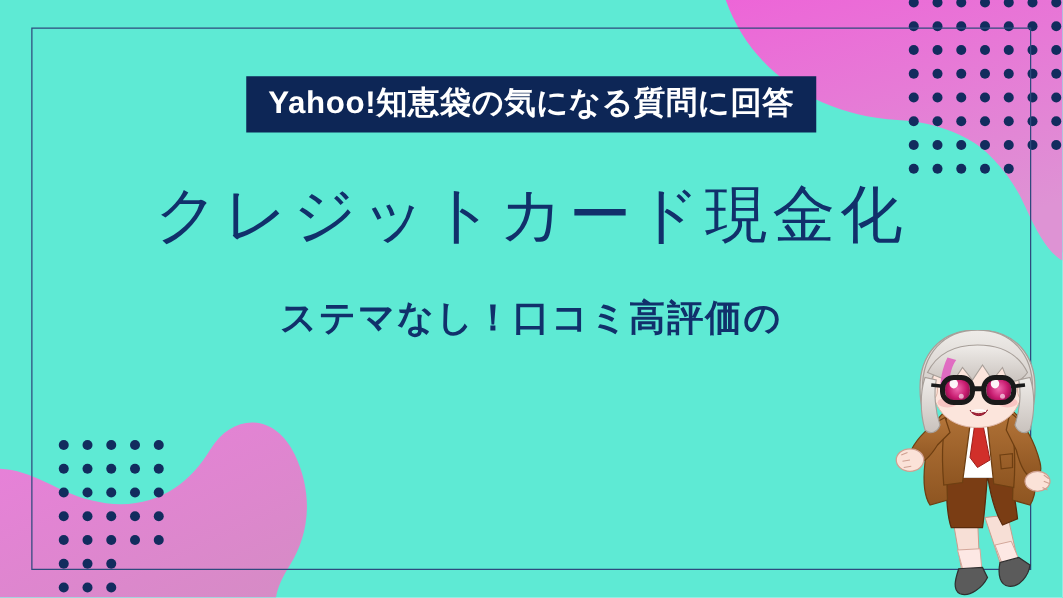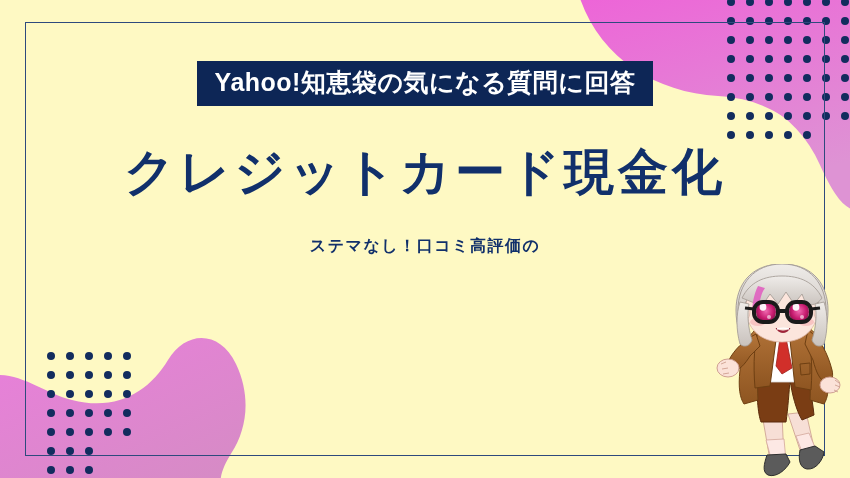--- a/index.html
+++ b/index.html
@@ -6,21 +6,21 @@
   html,body { width:850px; height:478px; }
   body {
     font-family:"Liberation Sans", sans-serif;
     background:#eaeefb;
     overflow:hidden;
     position:relative;
   }
   #canvas {
     position:absolute; left:0; top:0;
     width:850px; height:478px;
-    background:#fef9c3;
+    background:#5eead4;
     overflow:hidden;
   }
 
   
   .deco { position:absolute; pointer-events:none; }
 
   
   #blob-layer { left:0; top:0; width:850px; height:478px; z-index:1; }
 
   
@@ -54,35 +54,35 @@
     letter-spacing:0.5px;
     line-height:1;
     padding:9px 18px 11px 18px;
     white-space:nowrap;
     z-index:6;
   }
 
   #headline {
     margin-top:36px;
     color:#11306b;
-    font-weight:bold;
+    font-weight:normal;
     font-size:50px;
     line-height:1.22;
     text-align:center;
     letter-spacing:1px;
     white-space:nowrap;
   }
   #headline .hl-1 { letter-spacing:4px; display:block; }
   #headline .hl-2 { letter-spacing:1px; display:block; }
 
   #subhead {
     margin-top:30px;
     color:#11306b;
     font-weight:bold;
-    font-size:16px;
+    font-size:29px;
     line-height:1.58;
     text-align:center;
     letter-spacing:1.5px;
     white-space:nowrap;
   }
   #subhead .sb-2 { letter-spacing:0.5px; }
 
   
   #character {
     position:absolute;

